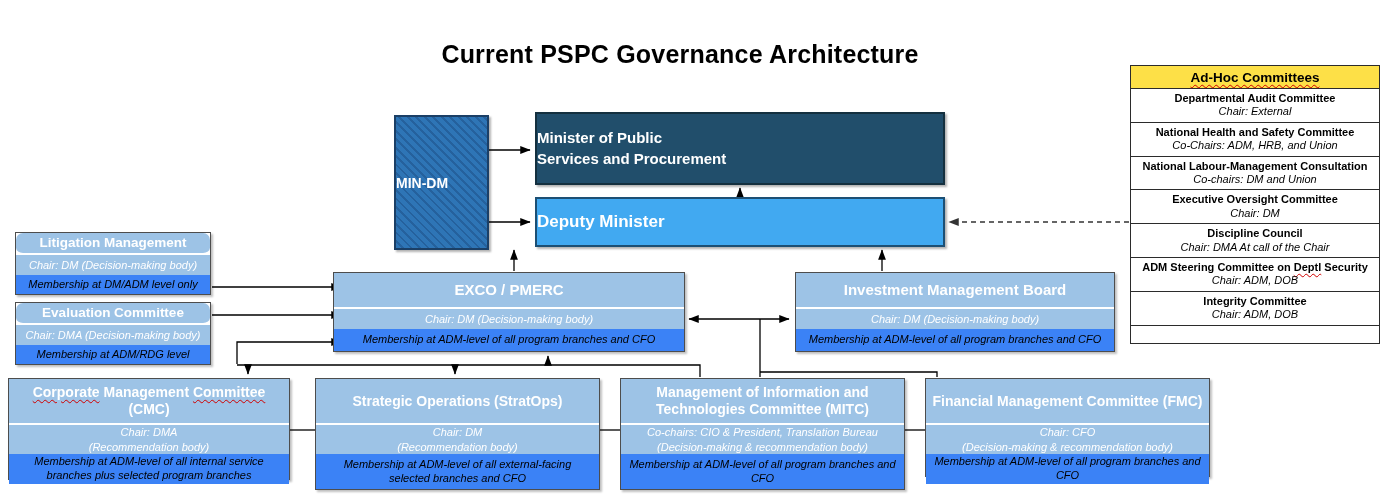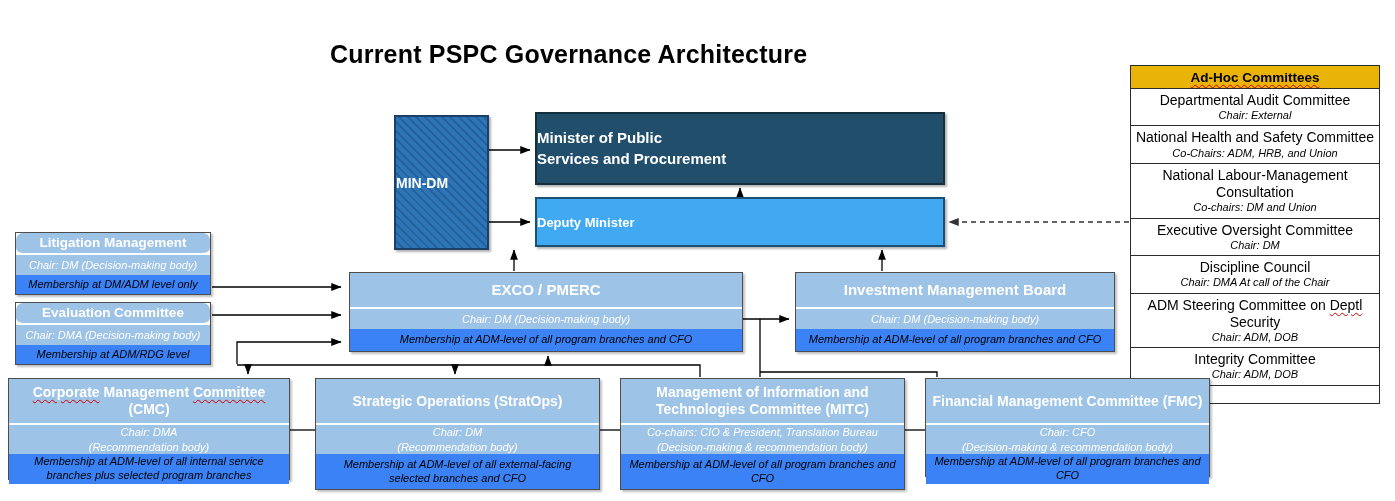--- a/index.html
+++ b/index.html
@@ -1,32 +1,32 @@
 <!DOCTYPE html>
 <html><head>
 <meta charset="utf-8">
 <style>
   * { margin:0; padding:0; box-sizing:border-box; }
   html,body { background:#fff; }
   body { font-family:"Liberation Sans", sans-serif; }
   .canvas { position:relative; width:1395px; height:501px; background:#fff; overflow:hidden; }
   svg.connectors { position:absolute; left:0; top:0; }
 
-  .title { position:absolute; left:330px; top:40px; width:700px; text-align:left;
+  .title { position:absolute; left:330px; top:40px; width:700px; text-align:center;
            font-size:25px; font-weight:700; color:#000; letter-spacing:.2px; }
 
   
   .node { position:absolute; display:flex; flex-direction:column; align-items:flex-start;
           justify-content:center; color:#fff; font-weight:700; text-align:center; }
   .mindm { left:394px; top:115px; width:95px; height:135px; font-size:14px;
            background:repeating-linear-gradient(45deg,#2E75B6 0 4px,#25619D 4px 6px);
            border:2px solid #1B3F66; box-shadow:2px 2px 2px rgba(0,0,0,.3); }
   .minister { left:535px; top:112px; width:410px; height:73px; font-size:15px; line-height:1.35;
               background:#214E6B; border:2px solid #14303F; box-shadow:2px 2px 2px rgba(0,0,0,.3); }
-  .dm { left:535px; top:197px; width:410px; height:50px; font-size:13px;
+  .dm { left:535px; top:197px; width:410px; height:50px; font-size:17px;
         background:#41A9F1; border:2px solid #1C4F74; box-shadow:2px 2px 2px rgba(0,0,0,.3); }
 
   
   .cbox { position:absolute; background:#fff; border:1.5px solid #4D4D4D;
           box-shadow:2px 2px 2px rgba(0,0,0,.25); display:flex; flex-direction:column;
           text-align:center; }
   .chead { background:#9DC3E6; color:#fff; font-weight:700; display:flex; align-items:center;
            justify-content:center; border-bottom:2.5px solid #fff; line-height:1.2; padding:0 6px; flex:0 0 auto; }
   .cchair { background:#9DC3E6; color:#fff; font-style:italic; font-size:11px; line-height:1.3;
             display:flex; flex-direction:column; align-items:center; justify-content:center; flex:0 0 auto; }
@@ -34,34 +34,34 @@
           flex:1; display:flex; flex-direction:column; align-items:center; justify-content:center; padding:1px 6px; }
   .sm .chead { height:22px; font-size:13.5px;border-radius:7px; }
   .sm .cchair { height:20px; }
   .md .chead { height:36px; font-size:15px; }
   .md .cchair { height:20px; }
   .lg .chead { height:46px; font-size:14px; }
   .lg .cchair { height:29px; }
 
   .litigation { left:15px;  top:232px; width:196px; height:63px;  }
   .evaluation { left:15px;  top:302px; width:196px; height:63px;  }
-  .exco       { left:349px; top:272px; width:394px; height:80px;  }
+  .exco       { left:333px; top:272px; width:352px; height:80px;  }
   .imb        { left:795px; top:272px; width:320px; height:80px;  }
   .cmc        { left:8px;   top:378px; width:282px; height:102px; }
   .stratops   { left:315px; top:378px; width:285px; height:112px; }
   .mitc       { left:620px; top:378px; width:285px; height:112px; }
   .fmc        { left:925px; top:378px; width:285px; height:99px; }
 
   
   .adhoc { position:absolute; left:1130px; top:65px; width:250px; background:#fff;
            border:1.5px solid #2B2B2B; text-align:center; }
-  .adhoc-header { background:#eab308; color:#000; font-weight:700; font-size:13.5px;
+  .adhoc-header { background:#fde047; color:#000; font-weight:700; font-size:13.5px;
                   padding:4px 0 3px; border-bottom:1px solid #2B2B2B; }
   .adhoc-row { border-bottom:1px solid #2B2B2B; padding:3px 4px; }
-  .adhoc-name { font-weight:400; font-size:14px; line-height:1.22; color:#000; }
+  .adhoc-name { font-weight:700; font-size:11px; line-height:1.22; color:#000; }
   .adhoc-chair { font-style:italic; font-size:11px; line-height:1.22; color:#000; }
   .adhoc-empty { height:17px; }
 
   .sq { text-decoration-line:underline; text-decoration-style:wavy;
         text-decoration-color:#D00000; text-decoration-thickness:1px; text-underline-offset:2px; }
 </style>
 </head>
 <body>
 
 <div class="canvas">

